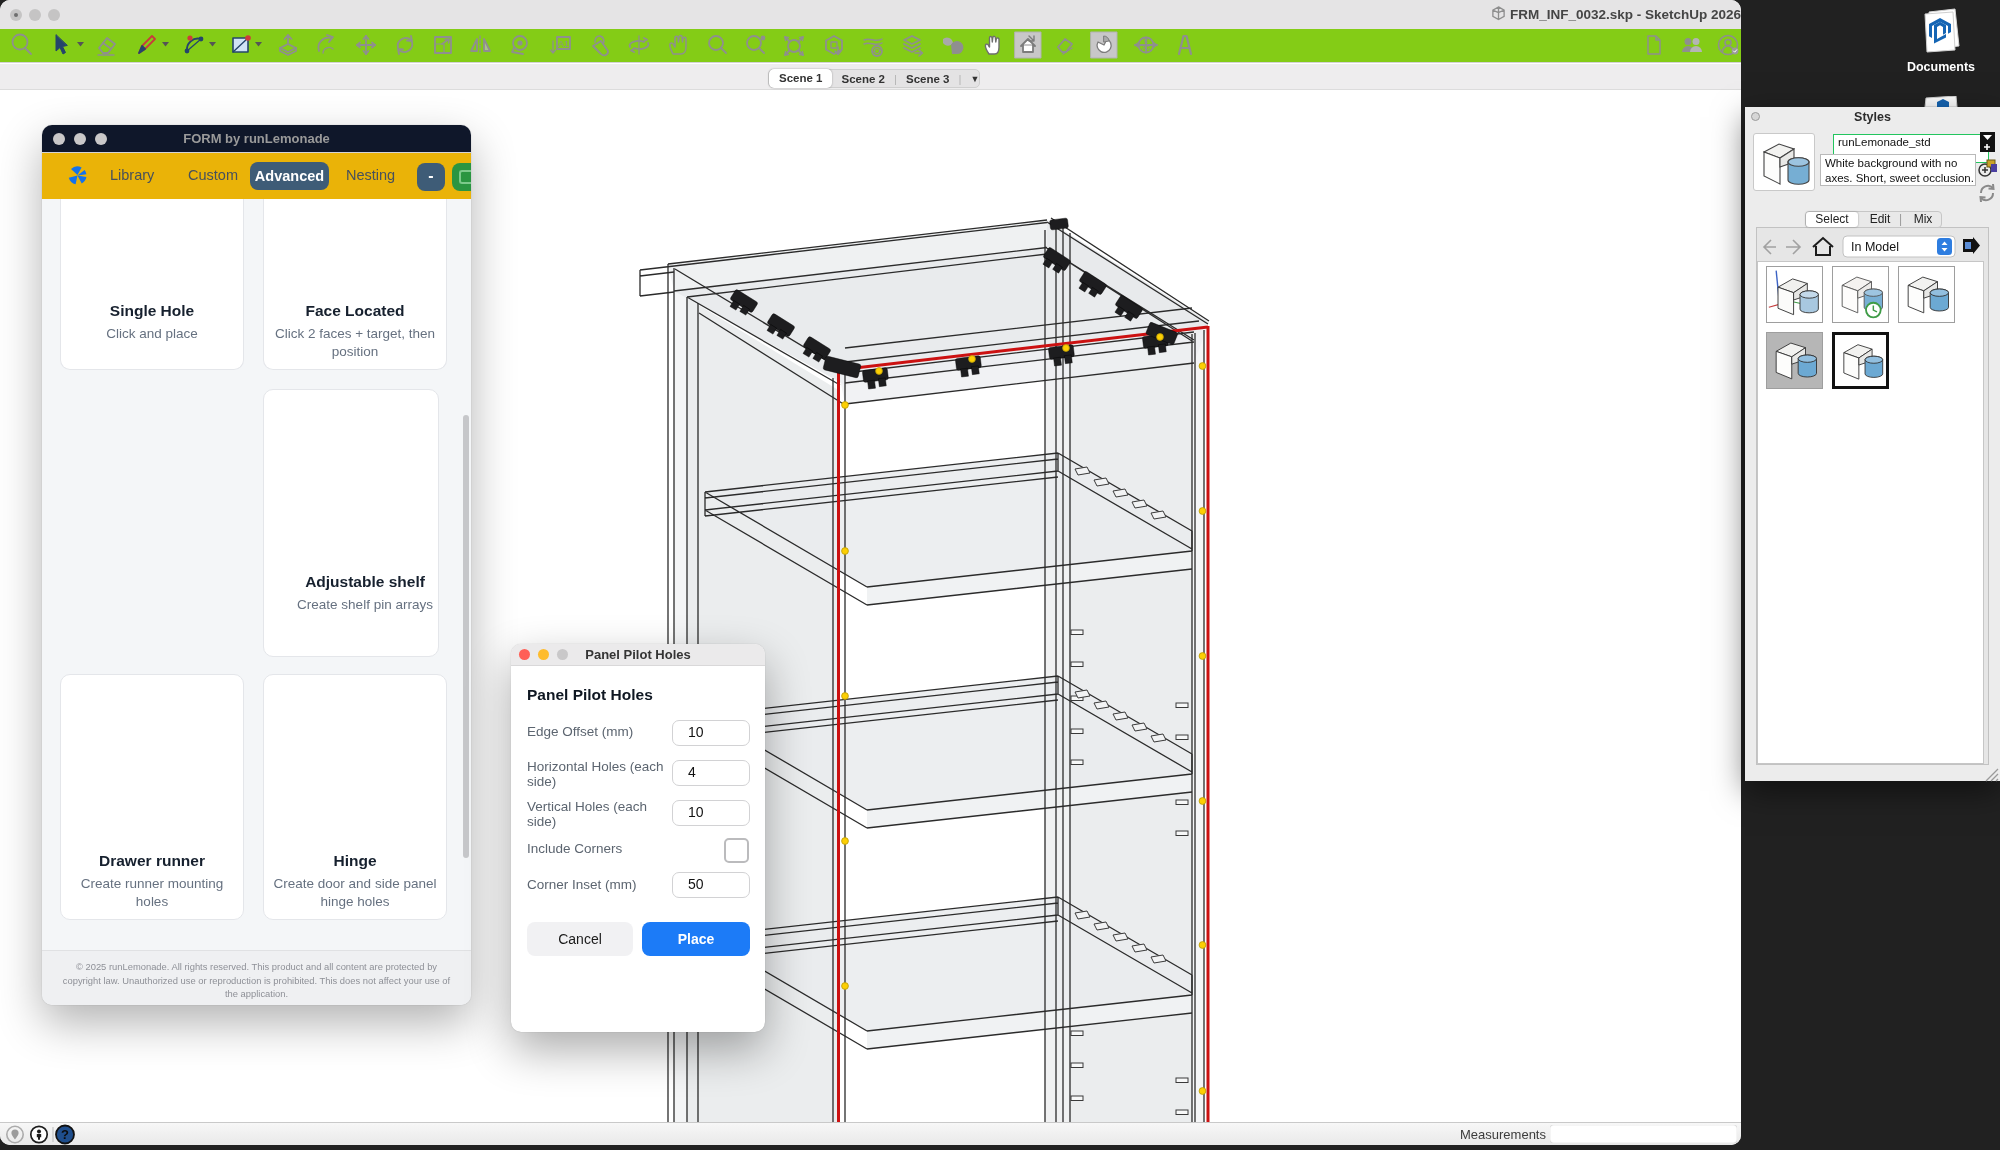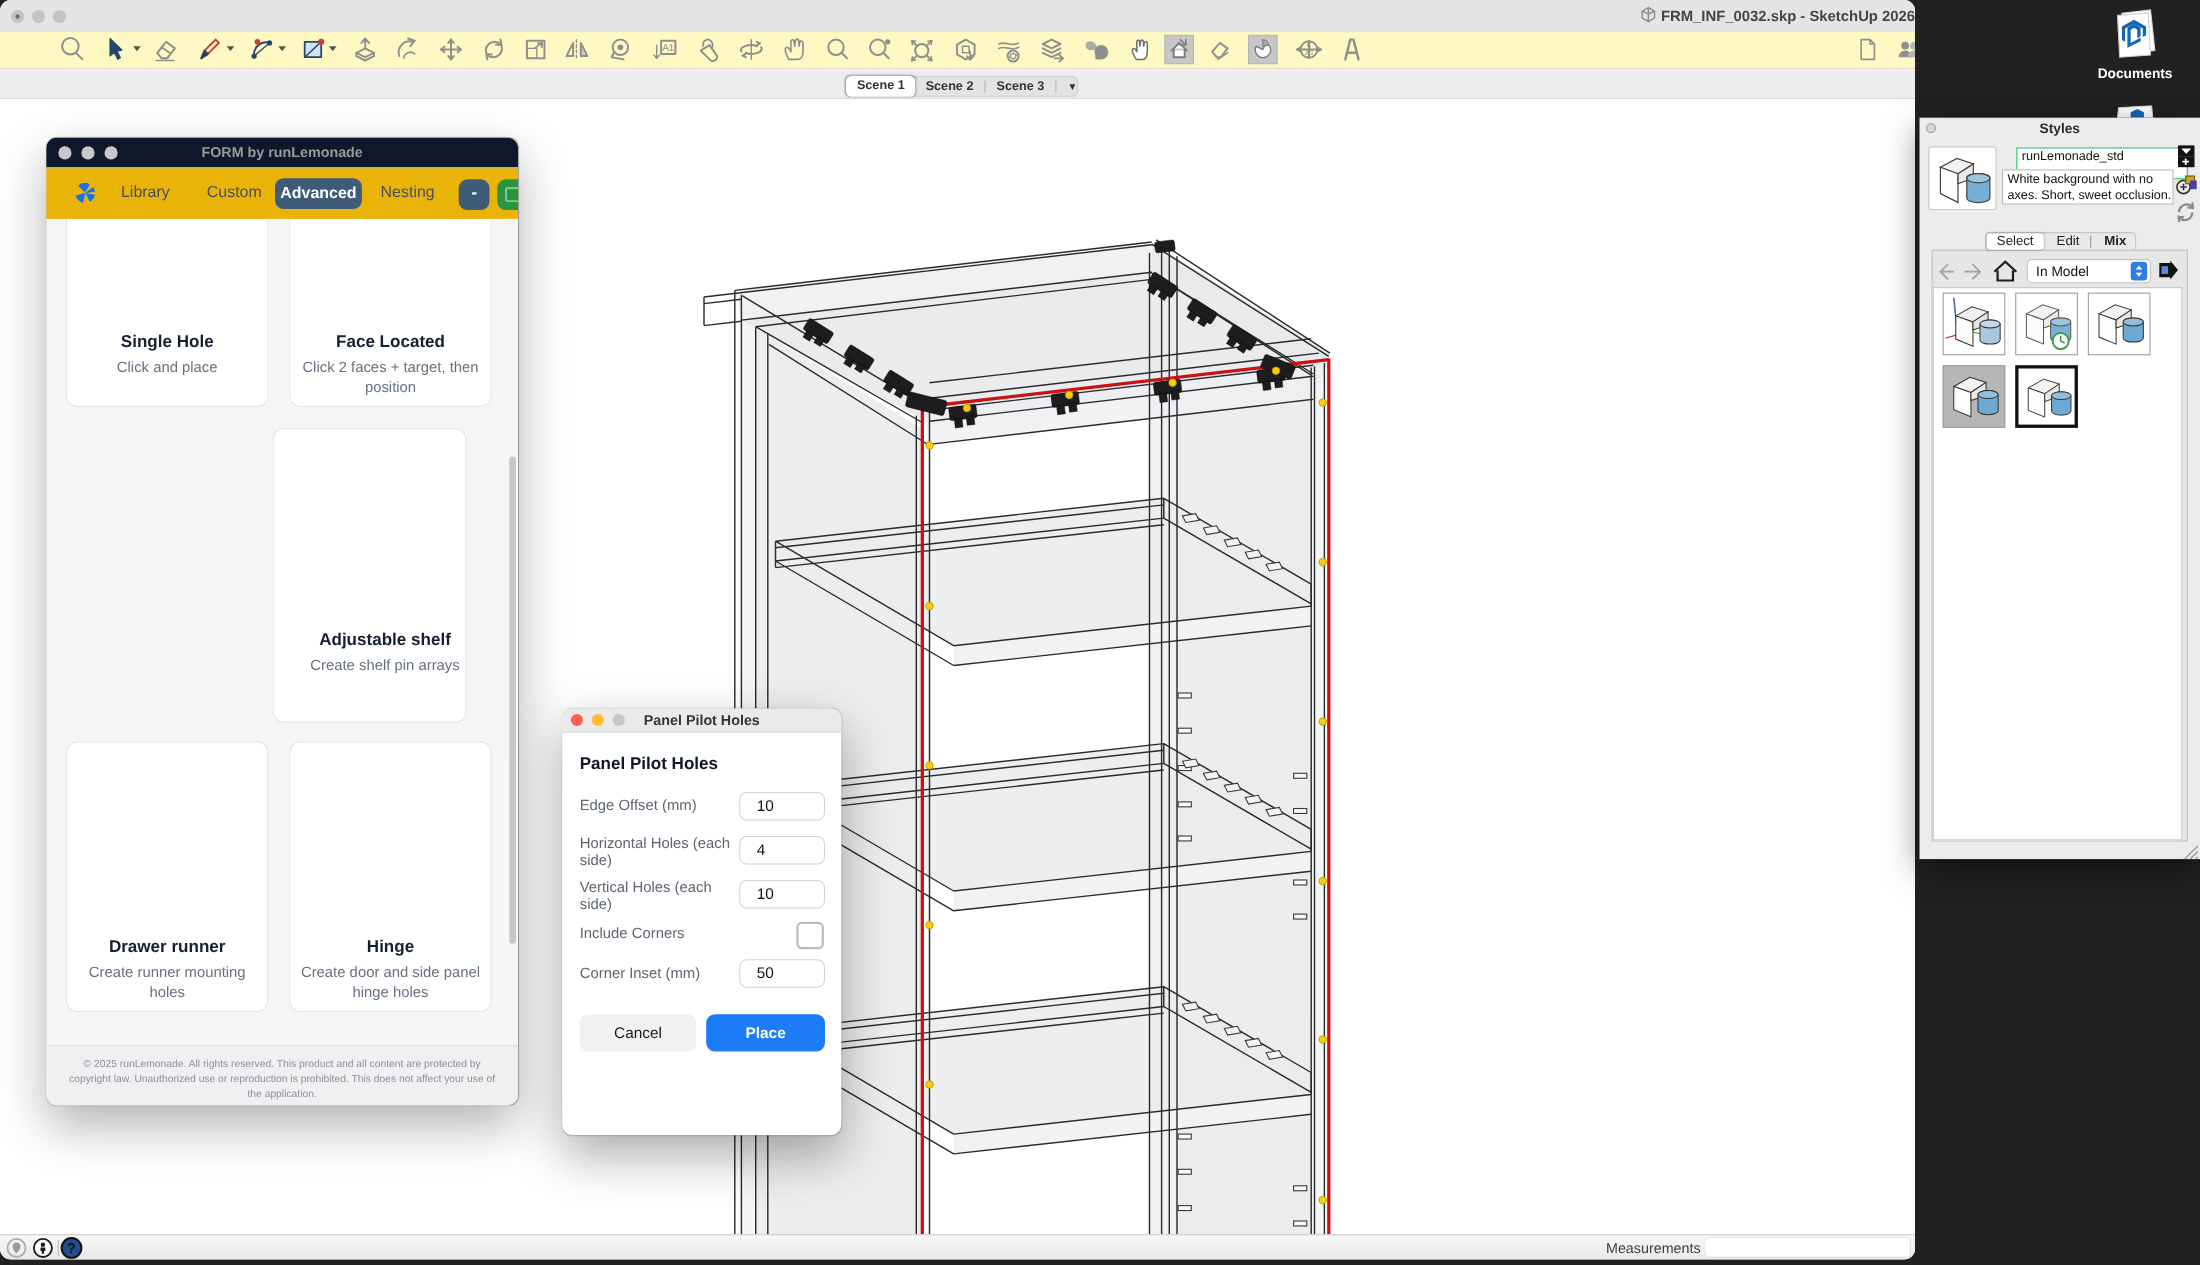--- a/index.html
+++ b/index.html
@@ -3,21 +3,21 @@
 <meta charset="utf-8">
 <style>
   * { margin:0; padding:0; box-sizing:border-box; }
   html,body { width:2000px; height:1150px; overflow:hidden; background:#212121; font-family:"Liberation Sans", sans-serif; }
 
   
   #win { position:absolute; left:0; top:2; width:1741px; height:1145px; background:#fff; border-radius:10px; overflow:hidden; }
   #titlebar { position:absolute; left:0; top:0; width:100%; height:29px; background:#e5e4e5; }
   .tl { position:absolute; top:9px; width:12px; height:12px; border-radius:50%; background:#c5c4c4; }
   #title { position:absolute; top:6px; left:0; width:1741px; text-align:right; font-size:13.5px; font-weight:bold; color:#454545; }
-  #toolbar { position:absolute; left:0; top:29px; width:100%; height:34px; background:#fef9c3; border-bottom:1px solid #d4d3d4;padding-left:44px; }
+  #toolbar { position:absolute; left:0; top:29px; width:100%; height:34px; background:#84cc16; border-bottom:1px solid #d4d3d4; }
   #scenestrip { position:absolute; left:0; top:64px; width:100%; height:26px; background:#eeedee; border-bottom:1px solid #dcdcdc; }
   #viewport { position:absolute; left:0; top:90px; width:1741px; height:1032px; background:#fff; }
   #statusbar { position:absolute; left:0; top:1122px; width:1741px; height:23px; background:linear-gradient(#f7f7f7,#e9e9e9); border-top:1px solid #c9c9c9; }
 
   
   #scenetabs { position:absolute; left:768px; top:69px; width:212px; height:19px; background:#e4e3e4; border:1px solid #cfcfcf; border-radius:5px; display:flex; align-items:center; font-size:11.5px; font-weight:bold; color:#333; white-space:nowrap; }
   #scenetabs .sel { background:#fff; border-radius:5px; box-shadow:0 0 2px rgba(0,0,0,.35); padding:0 10px; height:19px; line-height:19px; }
   #scenetabs .tab { padding:0 9px; }
   #scenetabs .sep { color:#b5b5b5; font-weight:normal; }
 
@@ -478,21 +478,21 @@
     </div>
 
     <div class="card" style="left:18px; top:74px; width:184px; height:171px; border-radius:0 0 10px 10px; border-top:none;">
       <div class="ct" style="margin-top:103px;">Single Hole</div>
       <div class="cs">Click and place</div>
     </div>
     <div class="card" style="left:221px; top:74px; width:184px; height:171px; border-radius:0 0 10px 10px; border-top:none;">
       <div class="ct" style="margin-top:103px;">Face Located</div>
       <div class="cs">Click 2 faces + target, then<br>position</div>
     </div>
-    <div class="card" style="left:206px; top:264px; width:176px; height:268px;padding-left:28px;">
+    <div class="card" style="left:221px; top:264px; width:176px; height:268px;padding-left:28px;">
       <div class="ct" style="margin-top:183px;">Adjustable shelf</div>
       <div class="cs">Create shelf pin arrays</div>
     </div>
     <div class="card" style="left:18px; top:549px; width:184px; height:246px;">
       <div class="ct" style="margin-top:177px;">Drawer runner</div>
       <div class="cs">Create runner mounting<br>holes</div>
     </div>
     <div class="card" style="left:221px; top:549px; width:184px; height:246px;">
       <div class="ct" style="margin-top:177px;">Hinge</div>
       <div class="cs">Create door and side panel<br>hinge holes</div>
@@ -566,21 +566,21 @@
       <g transform="translate(2,52)">
         <path d="M1,9 a7 7 0 0 1 12,-5 M13,9 a7 7 0 0 1 -12,5" fill="none" stroke="#8a8a8a" stroke-width="2"></path>
         <path d="M13,0 l0.5,5 l-5,-0.5 M1,18 l-0.5,-5 l5,0.5" fill="none" stroke="#8a8a8a" stroke-width="2"></path>
       </g>
     </svg>
     <div id="spane"></div>
     <div id="stabs">
       <div style="position:absolute;left:0;top:0;width:52px;height:15px;background:#fff;border-radius:3px;box-shadow:0 0 2px rgba(0,0,0,.4);text-align:center;line-height:15px;">Select</div>
       <div style="position:absolute;left:57px;top:0;width:34px;text-align:center;line-height:15px;">Edit</div>
       <div style="position:absolute;left:93px;top:0;color:#999;line-height:15px;">|</div>
-      <div style="position:absolute;left:100px;top:0;width:34px;text-align:center;line-height:15px;font-weight:bold;">Mix</div>
+      <div style="position:absolute;left:100px;top:0;width:34px;text-align:center;line-height:15px;">Mix</div>
     </div>
     <svg width="230" height="28" viewBox="0 0 230 28" style="position:absolute;left:12px;top:126px;">
       <g fill="none" stroke="#8a8a8a" stroke-width="1.6">
         <path d="M14,7 l-7,7 l7,7 M7,14 l12,0" opacity="0.75"></path>
         <path d="M36,7 l7,7 l-7,7 M29,14 l14,0" opacity="0.75"></path>
         <g stroke="#1c1c1c" stroke-width="2">
           <path d="M56,14 L66,5 L76,14 M59,13 L59,22 L73,22 L73,13"></path>
         </g>
       </g>
       <rect x="86" y="3" width="112" height="21" rx="4" fill="#fff" stroke="#c2c2c2"></rect>

